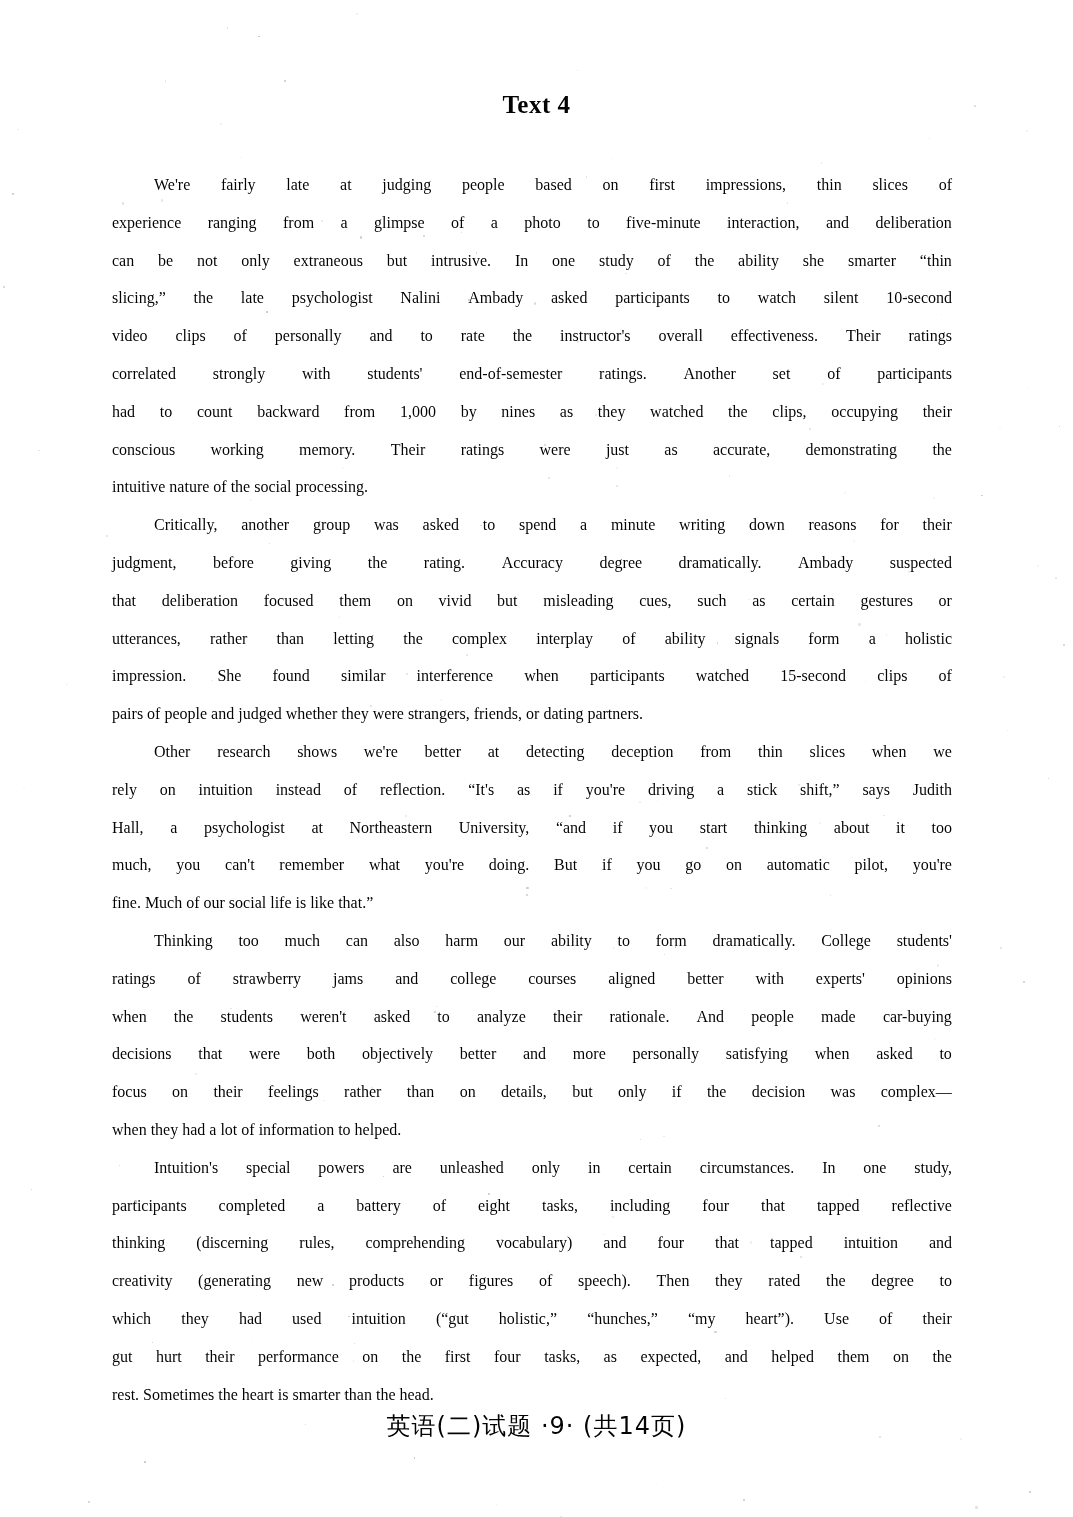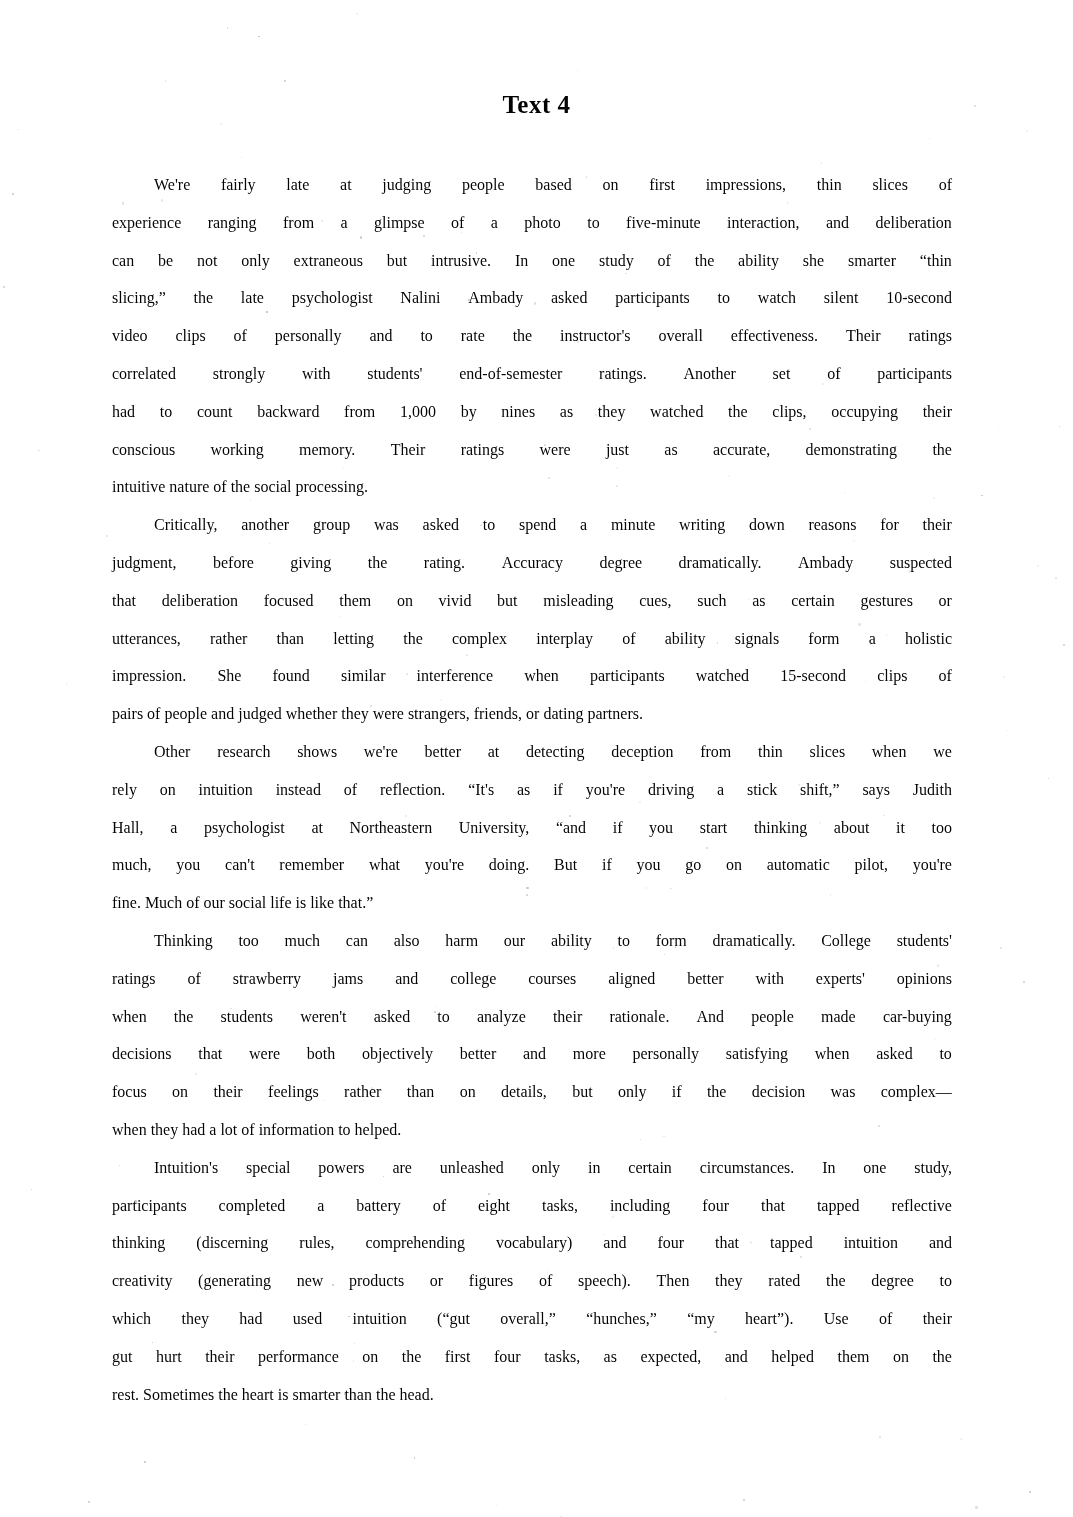--- a/index.html
+++ b/index.html
@@ -119,26 +119,27 @@
         <div class="jline"><span>when</span><span>the</span><span>students</span><span>weren't</span><span>asked</span><span>to</span><span>analyze</span><span>their</span><span>rationale.</span><span>And</span><span>people</span><span>made</span><span>car-buying</span></div>
         <div class="jline"><span>decisions</span><span>that</span><span>were</span><span>both</span><span>objectively</span><span>better</span><span>and</span><span>more</span><span>personally</span><span>satisfying</span><span>when</span><span>asked</span><span>to</span></div>
         <div class="jline"><span>focus</span><span>on</span><span>their</span><span>feelings</span><span>rather</span><span>than</span><span>on</span><span>details,</span><span>but</span><span>only</span><span>if</span><span>the</span><span>decision</span><span>was</span><span>complex—</span></div>
         <div class="jline last"><span>when they had a lot of information to helped.</span></div>
       </div>
     <div>
         <div class="jline indent"><span>Intuition's</span><span>special</span><span>powers</span><span>are</span><span>unleashed</span><span>only</span><span>in</span><span>certain</span><span>circumstances.</span><span>In</span><span>one</span><span>study,</span></div>
         <div class="jline"><span>participants</span><span>completed</span><span>a</span><span>battery</span><span>of</span><span>eight</span><span>tasks,</span><span>including</span><span>four</span><span>that</span><span>tapped</span><span>reflective</span></div>
         <div class="jline"><span>thinking</span><span>(discerning</span><span>rules,</span><span>comprehending</span><span>vocabulary)</span><span>and</span><span>four</span><span>that</span><span>tapped</span><span>intuition</span><span>and</span></div>
         <div class="jline"><span>creativity</span><span>(generating</span><span>new</span><span>products</span><span>or</span><span>figures</span><span>of</span><span>speech).</span><span>Then</span><span>they</span><span>rated</span><span>the</span><span>degree</span><span>to</span></div>
-        <div class="jline"><span>which</span><span>they</span><span>had</span><span>used</span><span>intuition</span><span>(“gut</span><span>overall,”</span><span>“hunches,”</span><span>“my</span><span>heart”).</span><span>Use</span><span>of</span><span>their</span></div>
+        <div class="jline"><span>which</span><span>they</span><span>had</span><span>used</span><span>intuition</span><span>(“gut</span><span>holistic,”</span><span>“hunches,”</span><span>“my</span><span>heart”).</span><span>Use</span><span>of</span><span>their</span></div>
         <div class="jline"><span>gut</span><span>hurt</span><span>their</span><span>performance</span><span>on</span><span>the</span><span>first</span><span>four</span><span>tasks,</span><span>as</span><span>expected,</span><span>and</span><span>helped</span><span>them</span><span>on</span><span>the</span></div>
         <div class="jline last"><span>rest. Sometimes the heart is smarter than the head.</span></div>
       </div>
   </div>
 
+  <div class="footer">英语(二)试题  ·9·  (共14页)</div>
 
 <div class="speck" style="width: 1.83792px; height: 1.83792px; left: 808.811px; top: 427.936px; opacity: 0.29;"></div>
     <div class="speck" style="width: 2.28191px; height: 2.28191px; left: 799.807px; top: 1255.51px; opacity: 0.31;"></div>
     <div class="speck" style="width: 1.14038px; height: 1.14038px; left: 211.408px; top: 680.223px; opacity: 0.18;"></div>
     <div class="speck" style="width: 0.927458px; height: 0.927458px; left: 929.17px; top: 137.922px; opacity: 0.33;"></div>
     <div class="speck" style="width: 2.20034px; height: 2.20034px; left: 433.65px; top: 1011.24px; opacity: 0.43;"></div>
     <div class="speck" style="width: 2.25035px; height: 2.25035px; left: 742.833px; top: 1499.02px; opacity: 0.43;"></div>
     <div class="speck" style="width: 1.38943px; height: 1.38943px; left: 413.952px; top: 1457.43px; opacity: 0.45;"></div>
     <div class="speck" style="width: 1.35683px; height: 1.35683px; left: 1006.7px; top: 730.056px; opacity: 0.22;"></div>
     <div class="speck" style="width: 1.57118px; height: 1.57118px; left: 663.093px; top: 1135.74px; opacity: 0.21;"></div>

